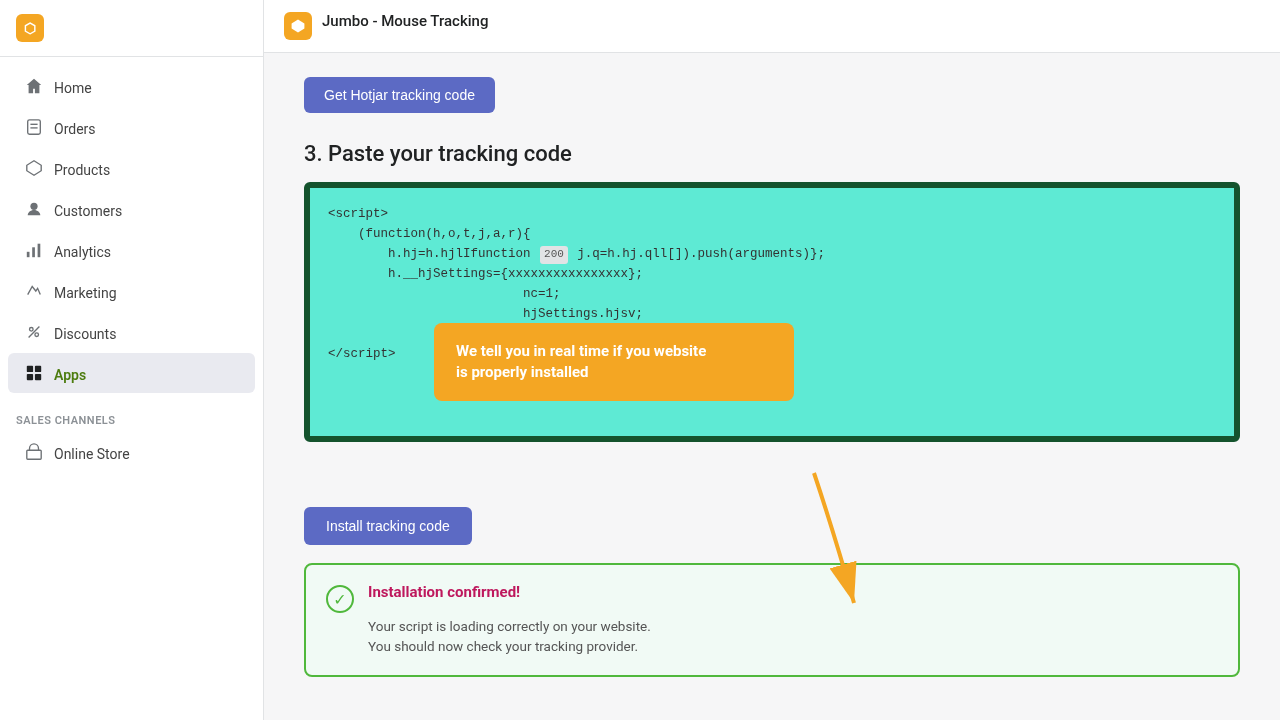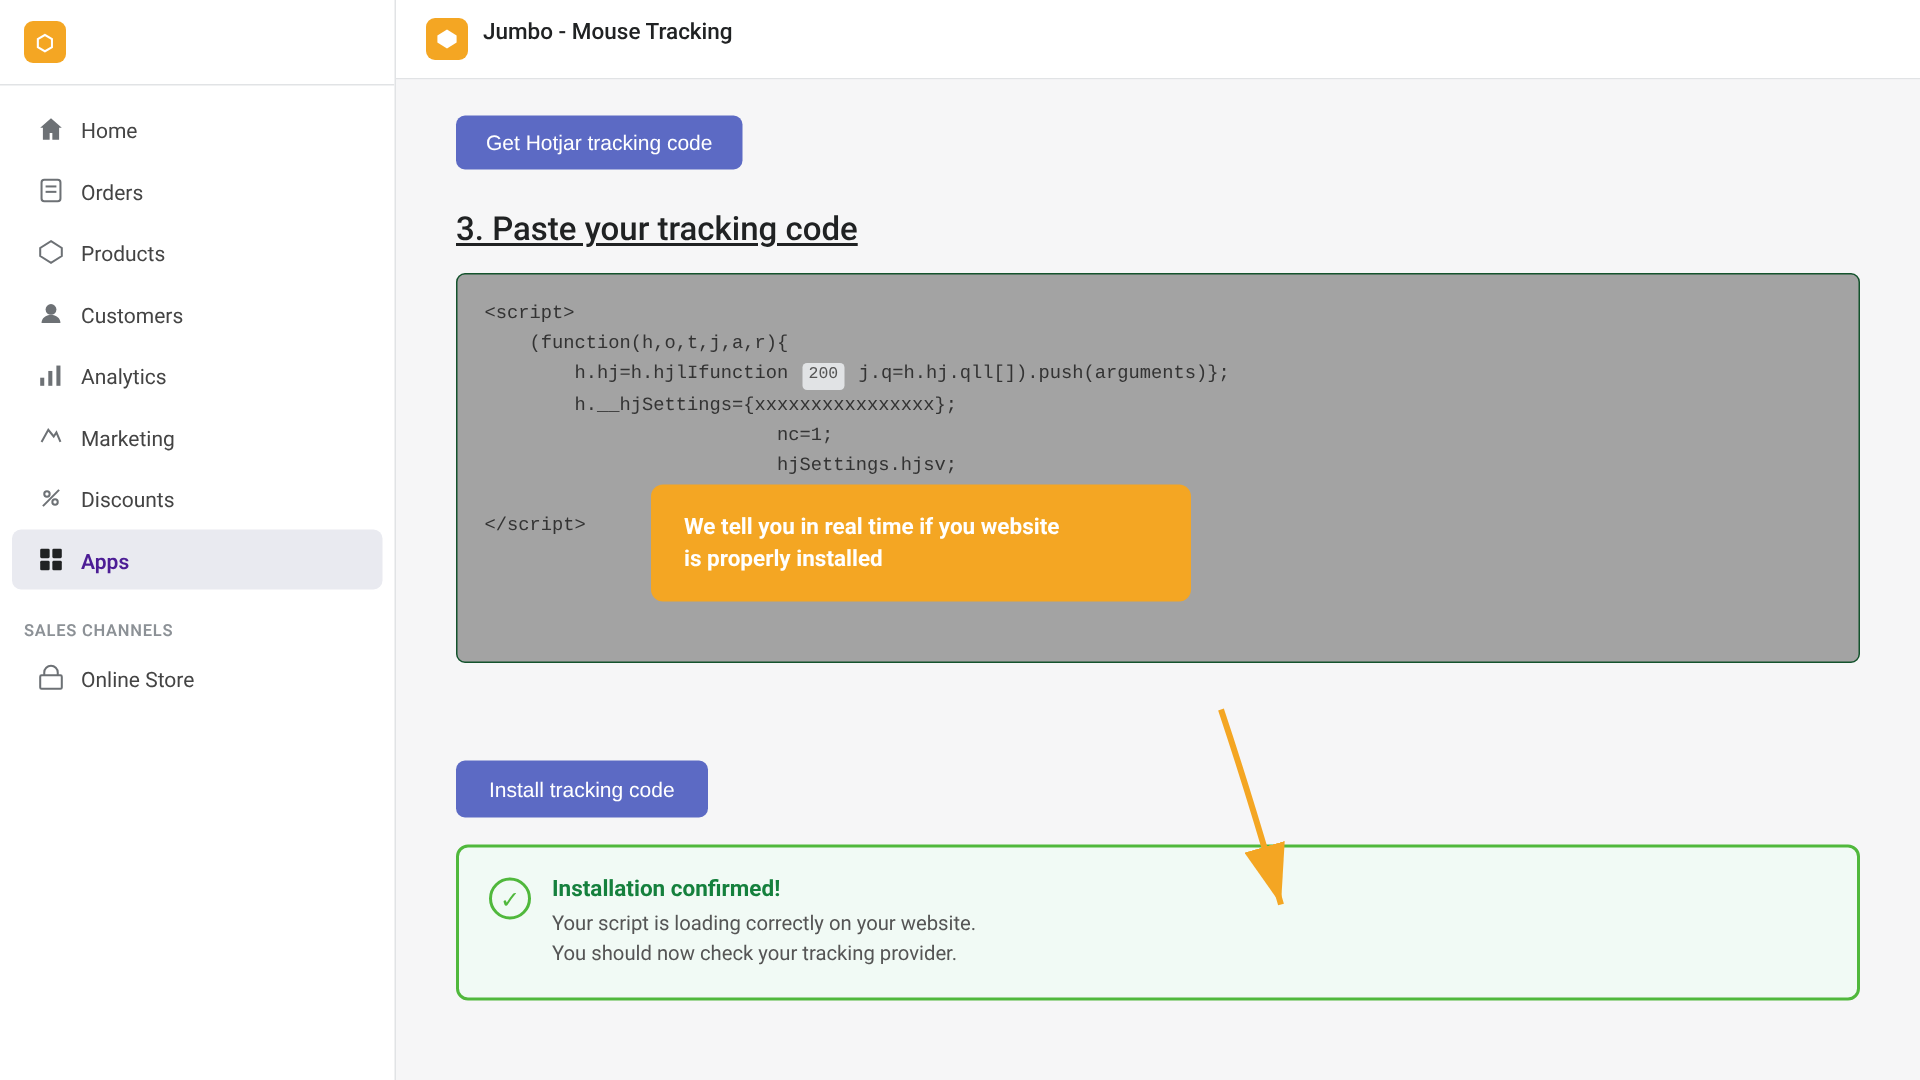--- a/index.html
+++ b/index.html
@@ -37,21 +37,21 @@
       display: flex;
       align-items: flex-end;
       gap: 10px;
       padding: 10px 16px;
       color: #444;
       font-size: 14px;
       cursor: pointer;
       border-radius: 6px;
       margin: 1px 8px;
     }
-    .nav-item.active { background: #e9eaf0; color: #4c1d95; font-weight: 600; }
+    .nav-item.active { background: #e9eaf0; color: #4d7c0f; font-weight: 600; }
     .nav-icon { width: 20px; height: 20px; display: flex; align-items: center; justify-content: center; color: #6d7175; }
     .nav-item.active .nav-icon { color: #202223; }
     .nav-section-title {
       padding: 12px 16px 4px;
       font-size: 11px;
       font-weight: 600;
       color: #8c9196;
       text-transform: uppercase;
       letter-spacing: 0.5px;
     }
@@ -102,27 +102,26 @@
       cursor: pointer;
       margin-bottom: 28px;
     }
 
     
     .section-heading {
       font-size: 22px;
       font-weight: 500;
       color: #202223;
       margin-bottom: 16px;
-      text-decoration: underline;
     }
 
     
     .code-block {
-      background: #a3a3a3;
-      border: 1px solid #14532d;
+      background: #5eead4;
+      border: 6px solid #14532d;
       border-radius: 6px;
       padding: 16px 18px;
       font-family: 'Courier New', monospace;
       font-size: 12.5px;
       color: #333;
       line-height: 1.6;
       min-height: 260px;
       margin-bottom: 18px;
       position: relative;
       overflow: hidden;
@@ -168,22 +167,22 @@
       border-radius: 50%;
       display: flex; align-items: center; justify-content: center;
       color: #50b83c;
       font-size: 16px;
       flex-shrink: 0;
       margin-top: 2px;
     }
     .confirm-title {
       font-size: 15px;
       font-weight: 700;
-      color: #15803d;
-      margin-bottom: 5px;
+      color: #be185d;
+      margin-bottom: 15px;
     }
     .confirm-text {
       font-size: 13.5px;
       color: #555;
       line-height: 1.5;
     }
 
     
     .orange-banner {
       position: absolute;

